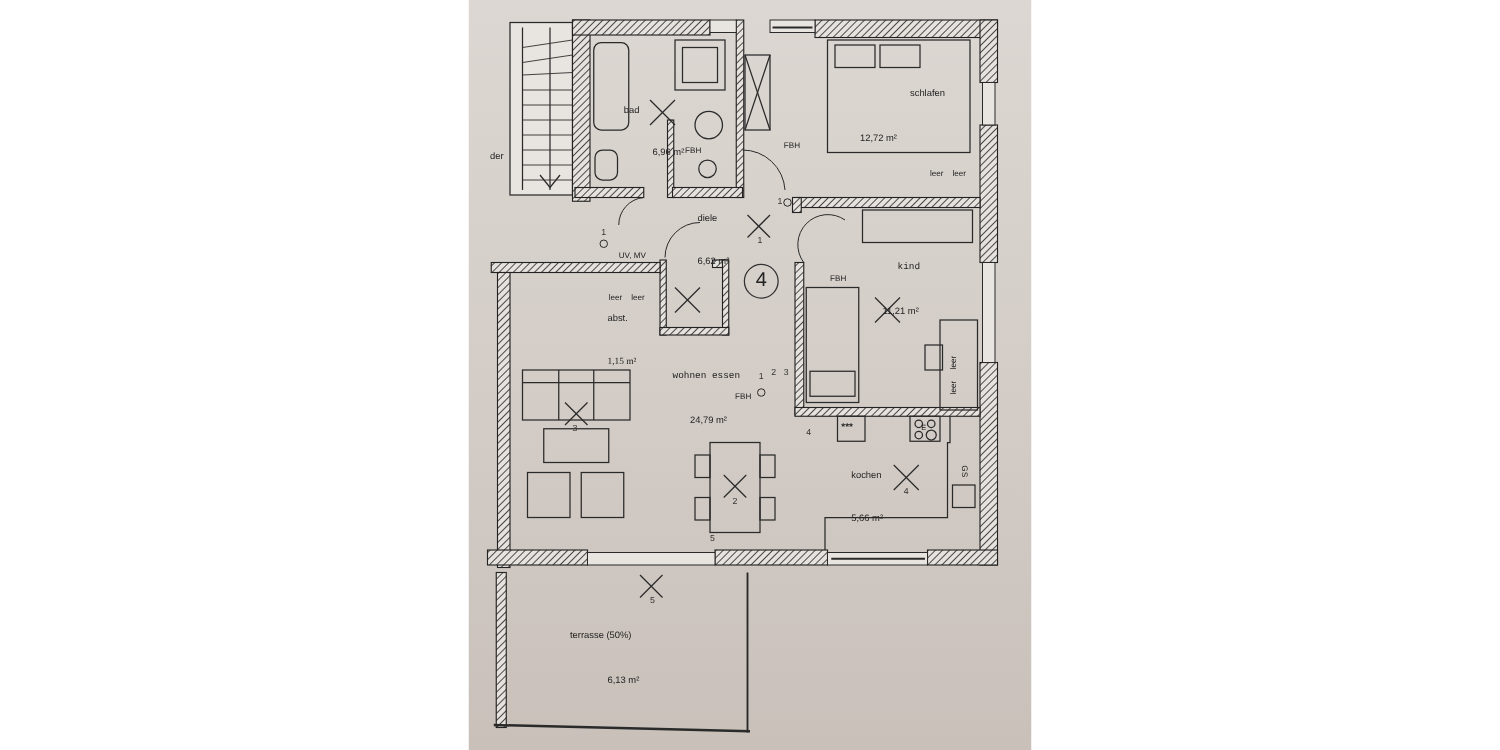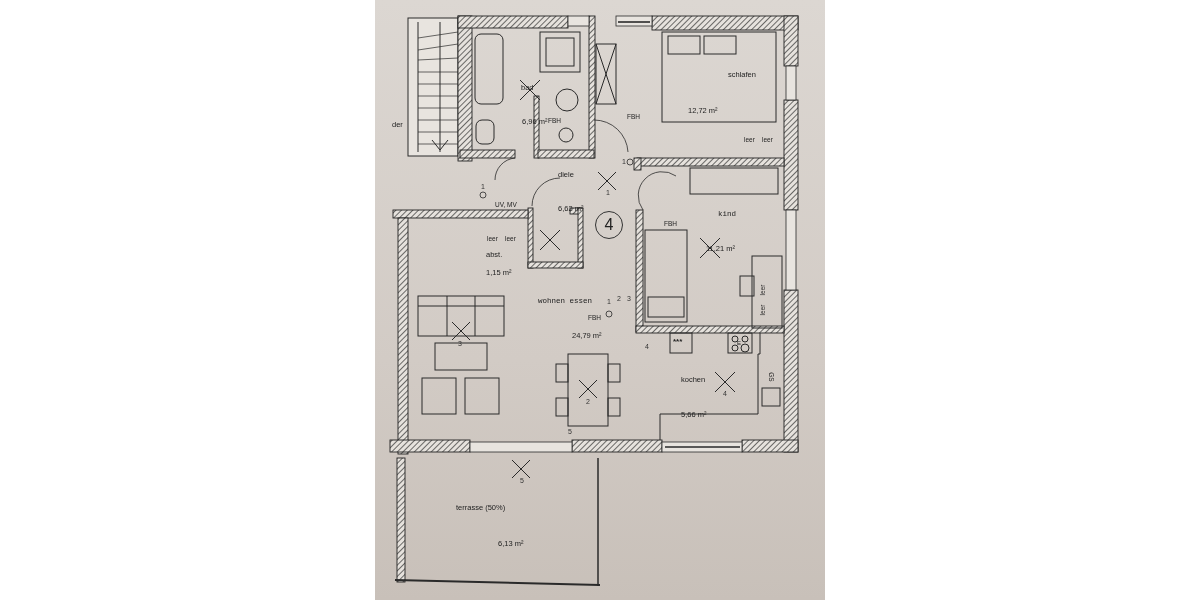--- a/index.html
+++ b/index.html
@@ -165,36 +165,36 @@
       <circle cx="483" cy="195" r="3"></circle>
         <circle cx="630" cy="162" r="3"></circle>
       <circle cx="609" cy="314" r="3"></circle>
     </g>
   </g>
 </svg>
 
 <div class="unit-badge" style="left:595px;top:211px;">4</div>
 <div class="lbl" style="left:392px;top:120px;">der</div>
 
-<div class="lbl" style="left:521px;top:83px;text-align:center;">bad</div>
+<div class="lbl" style="left:499px;top:83px;text-align:center;">bad</div>
 <div class="area" style="left:522px;top:93px;">6,96 m²</div>
 <div class="lbl" style="left:728px;top:70px;">schlafen</div>
 <div class="area" style="left:688px;top:82px;">12,72 m²</div>
 <div class="lbl" style="left:558px;top:170px;">diele</div>
 <div class="area" style="left:558px;top:180px;">6,62 m²</div>
 <div class="lbl" style="left:718px;top:209px;font-family:Liberation Mono, monospace;">kind</div>
 <div class="area" style="left:706px;top:220px;">11,21 m²</div>
 <div class="lbl" style="left:486px;top:250px;">abst.</div>
-<div class="area" style="left:486px;top:244px;">1,15 m²</div>
+<div class="area" style="left:486px;top:260px;font-family:Liberation Serif, serif;">1,15 m²</div>
 <div class="lbl" style="left:538px;top:296px;font-family:Liberation Mono, monospace;">wohnen essen</div>
-<div class="area" style="left:572px;top:307px;">24,79 m²</div>
+<div class="area" style="left:552px;top:307px;">24,79 m²</div>
 <div class="lbl" style="left:681px;top:375px;">kochen</div>
 <div class="area" style="left:681px;top:386px;">5,66 m²</div>
 <div class="lbl" style="left:456px;top:503px;">terrasse (50%)</div>
-<div class="area" style="left:498px;top:515px;">6,13 m²</div>
+<div class="area" style="left:486px;top:515px;">6,13 m²</div>
 
 <div class="lbl" style="left:548px;top:116px;font-size:6.5px;">FBH</div>
 <div class="lbl" style="left:627px;top:112px;font-size:6.5px;">FBH</div>
 <div class="lbl" style="left:664px;top:219px;font-size:6.5px;">FBH</div>
 <div class="lbl" style="left:588px;top:313px;font-size:6.5px;">FBH</div>
 <div class="lbl" style="left:495px;top:200px;font-size:6.5px;">UV, MV</div>
 <div class="lbl" style="left:744px;top:135px;font-size:6.5px;">leer</div>
 <div class="lbl" style="left:762px;top:135px;font-size:6.5px;">leer</div>
 <div class="lbl" style="left:487px;top:234px;font-size:6.5px;">leer</div>
 <div class="lbl" style="left:505px;top:234px;font-size:6.5px;">leer</div>

